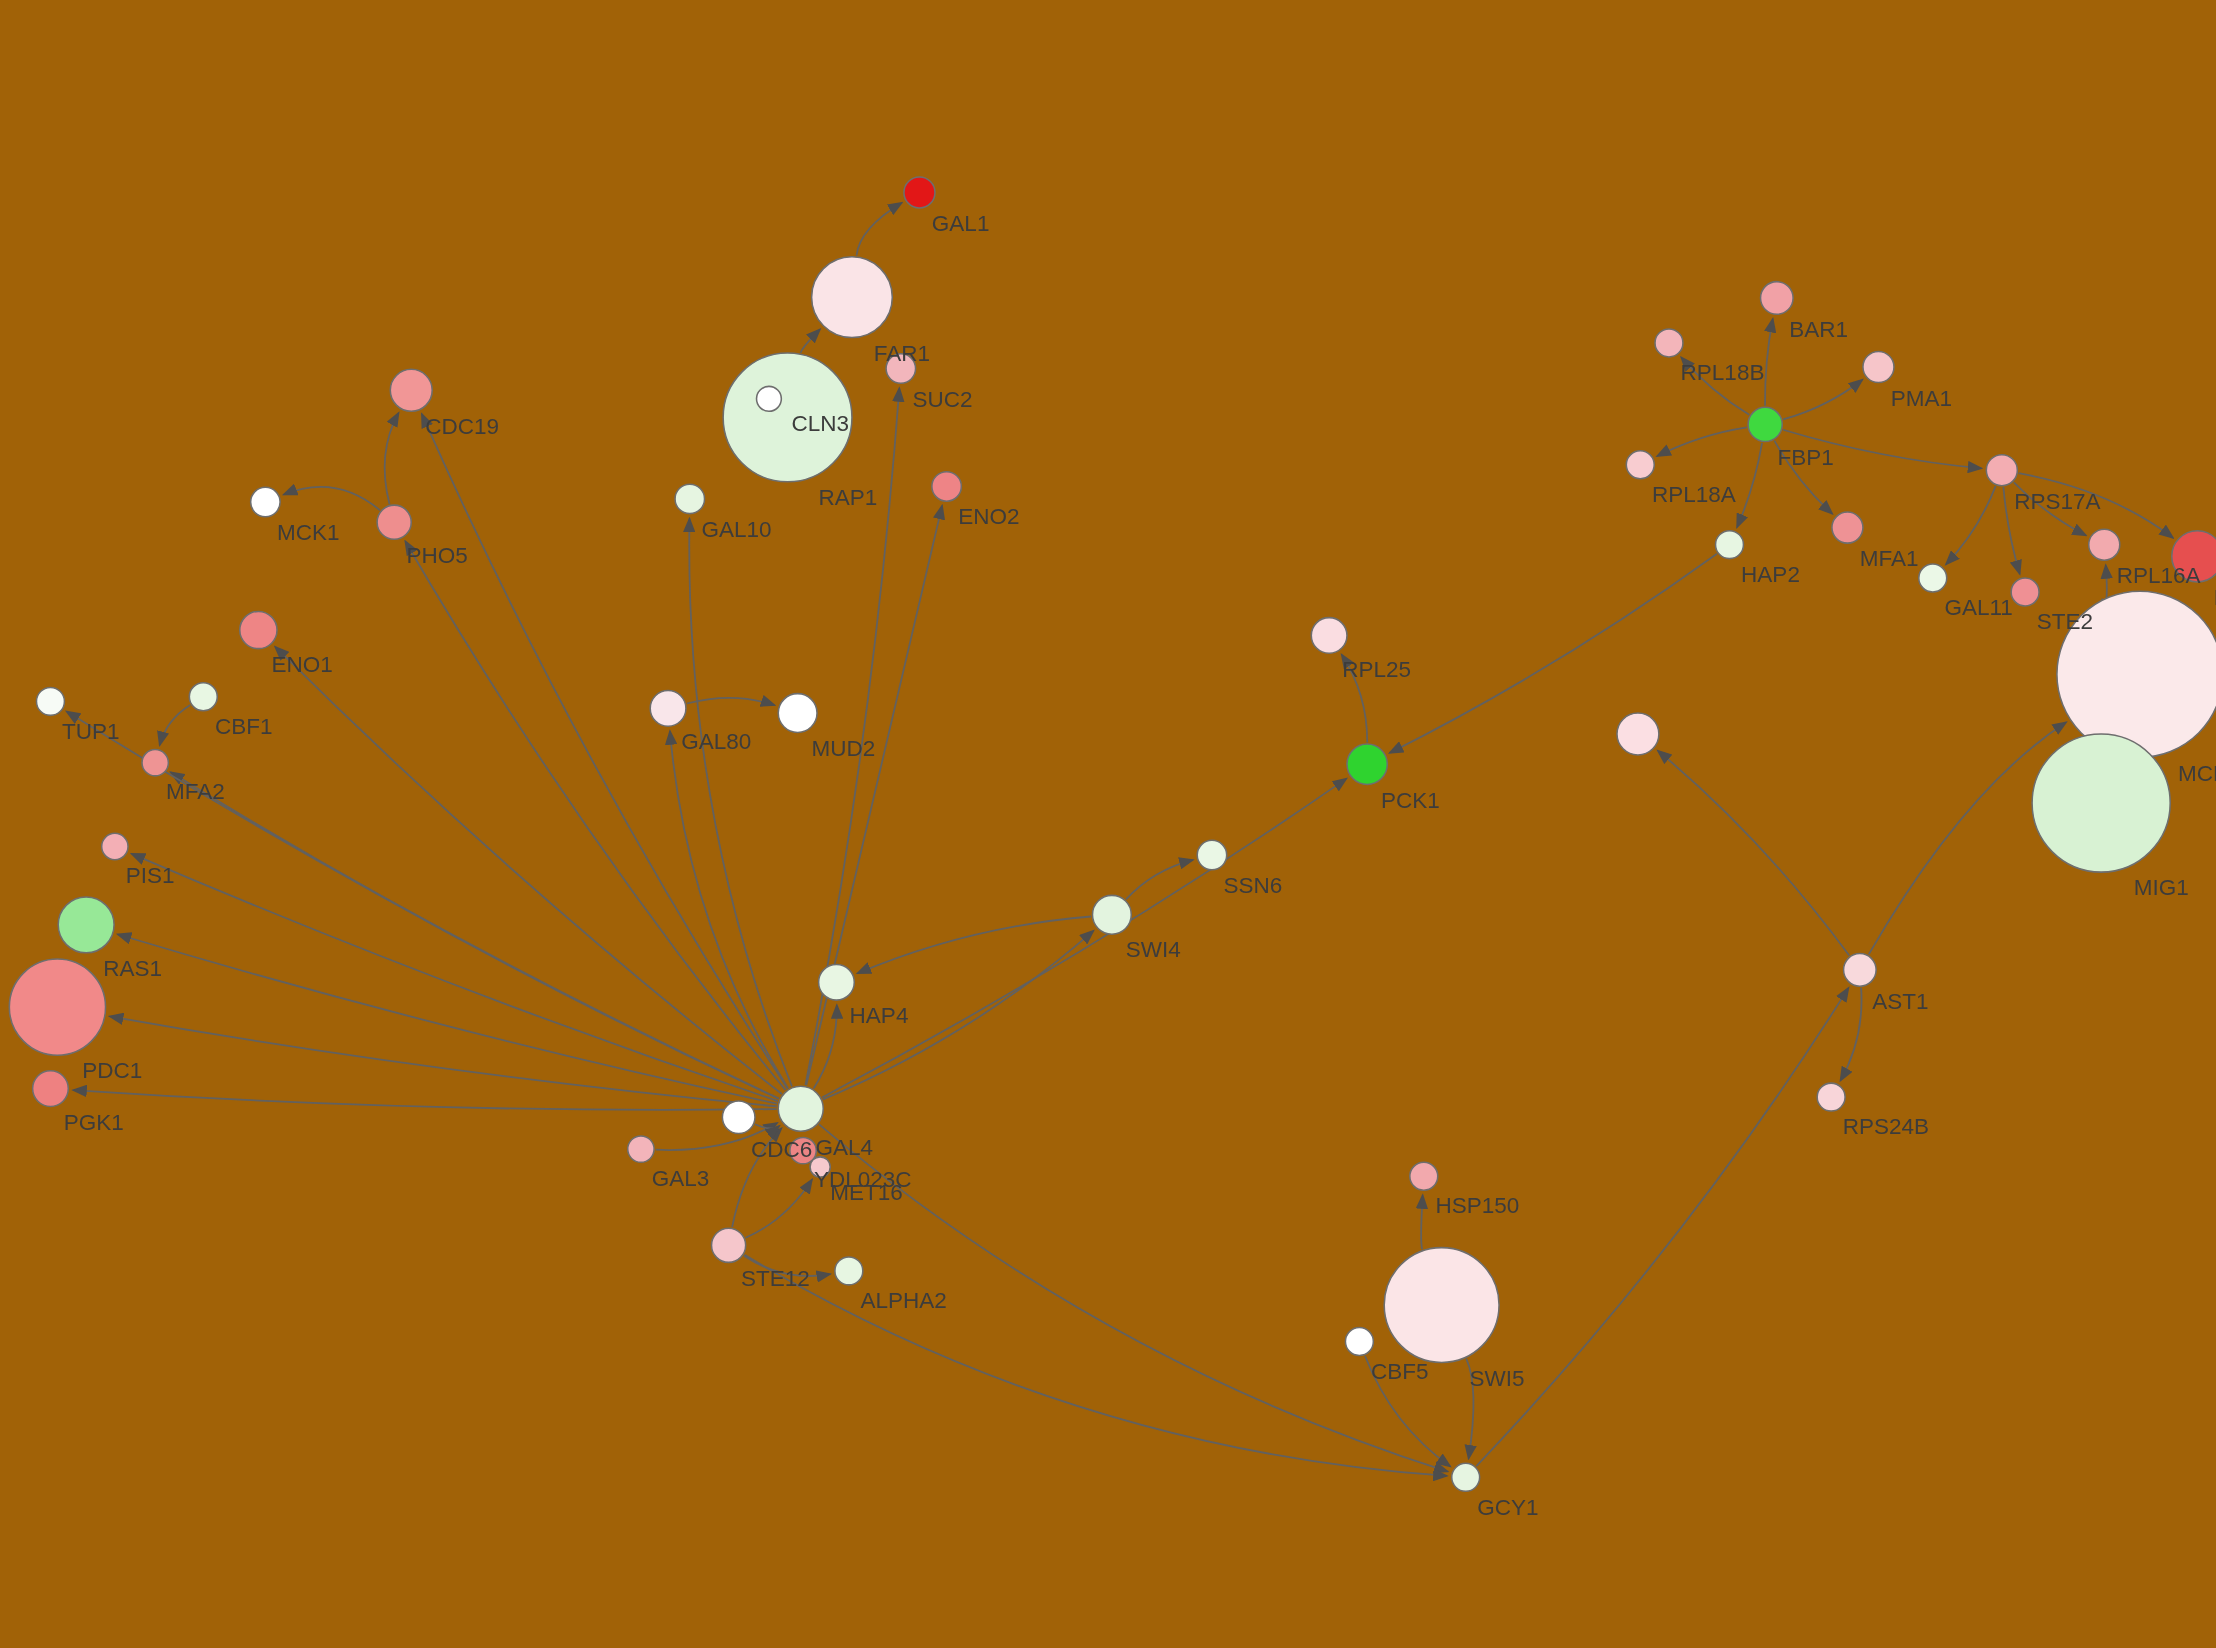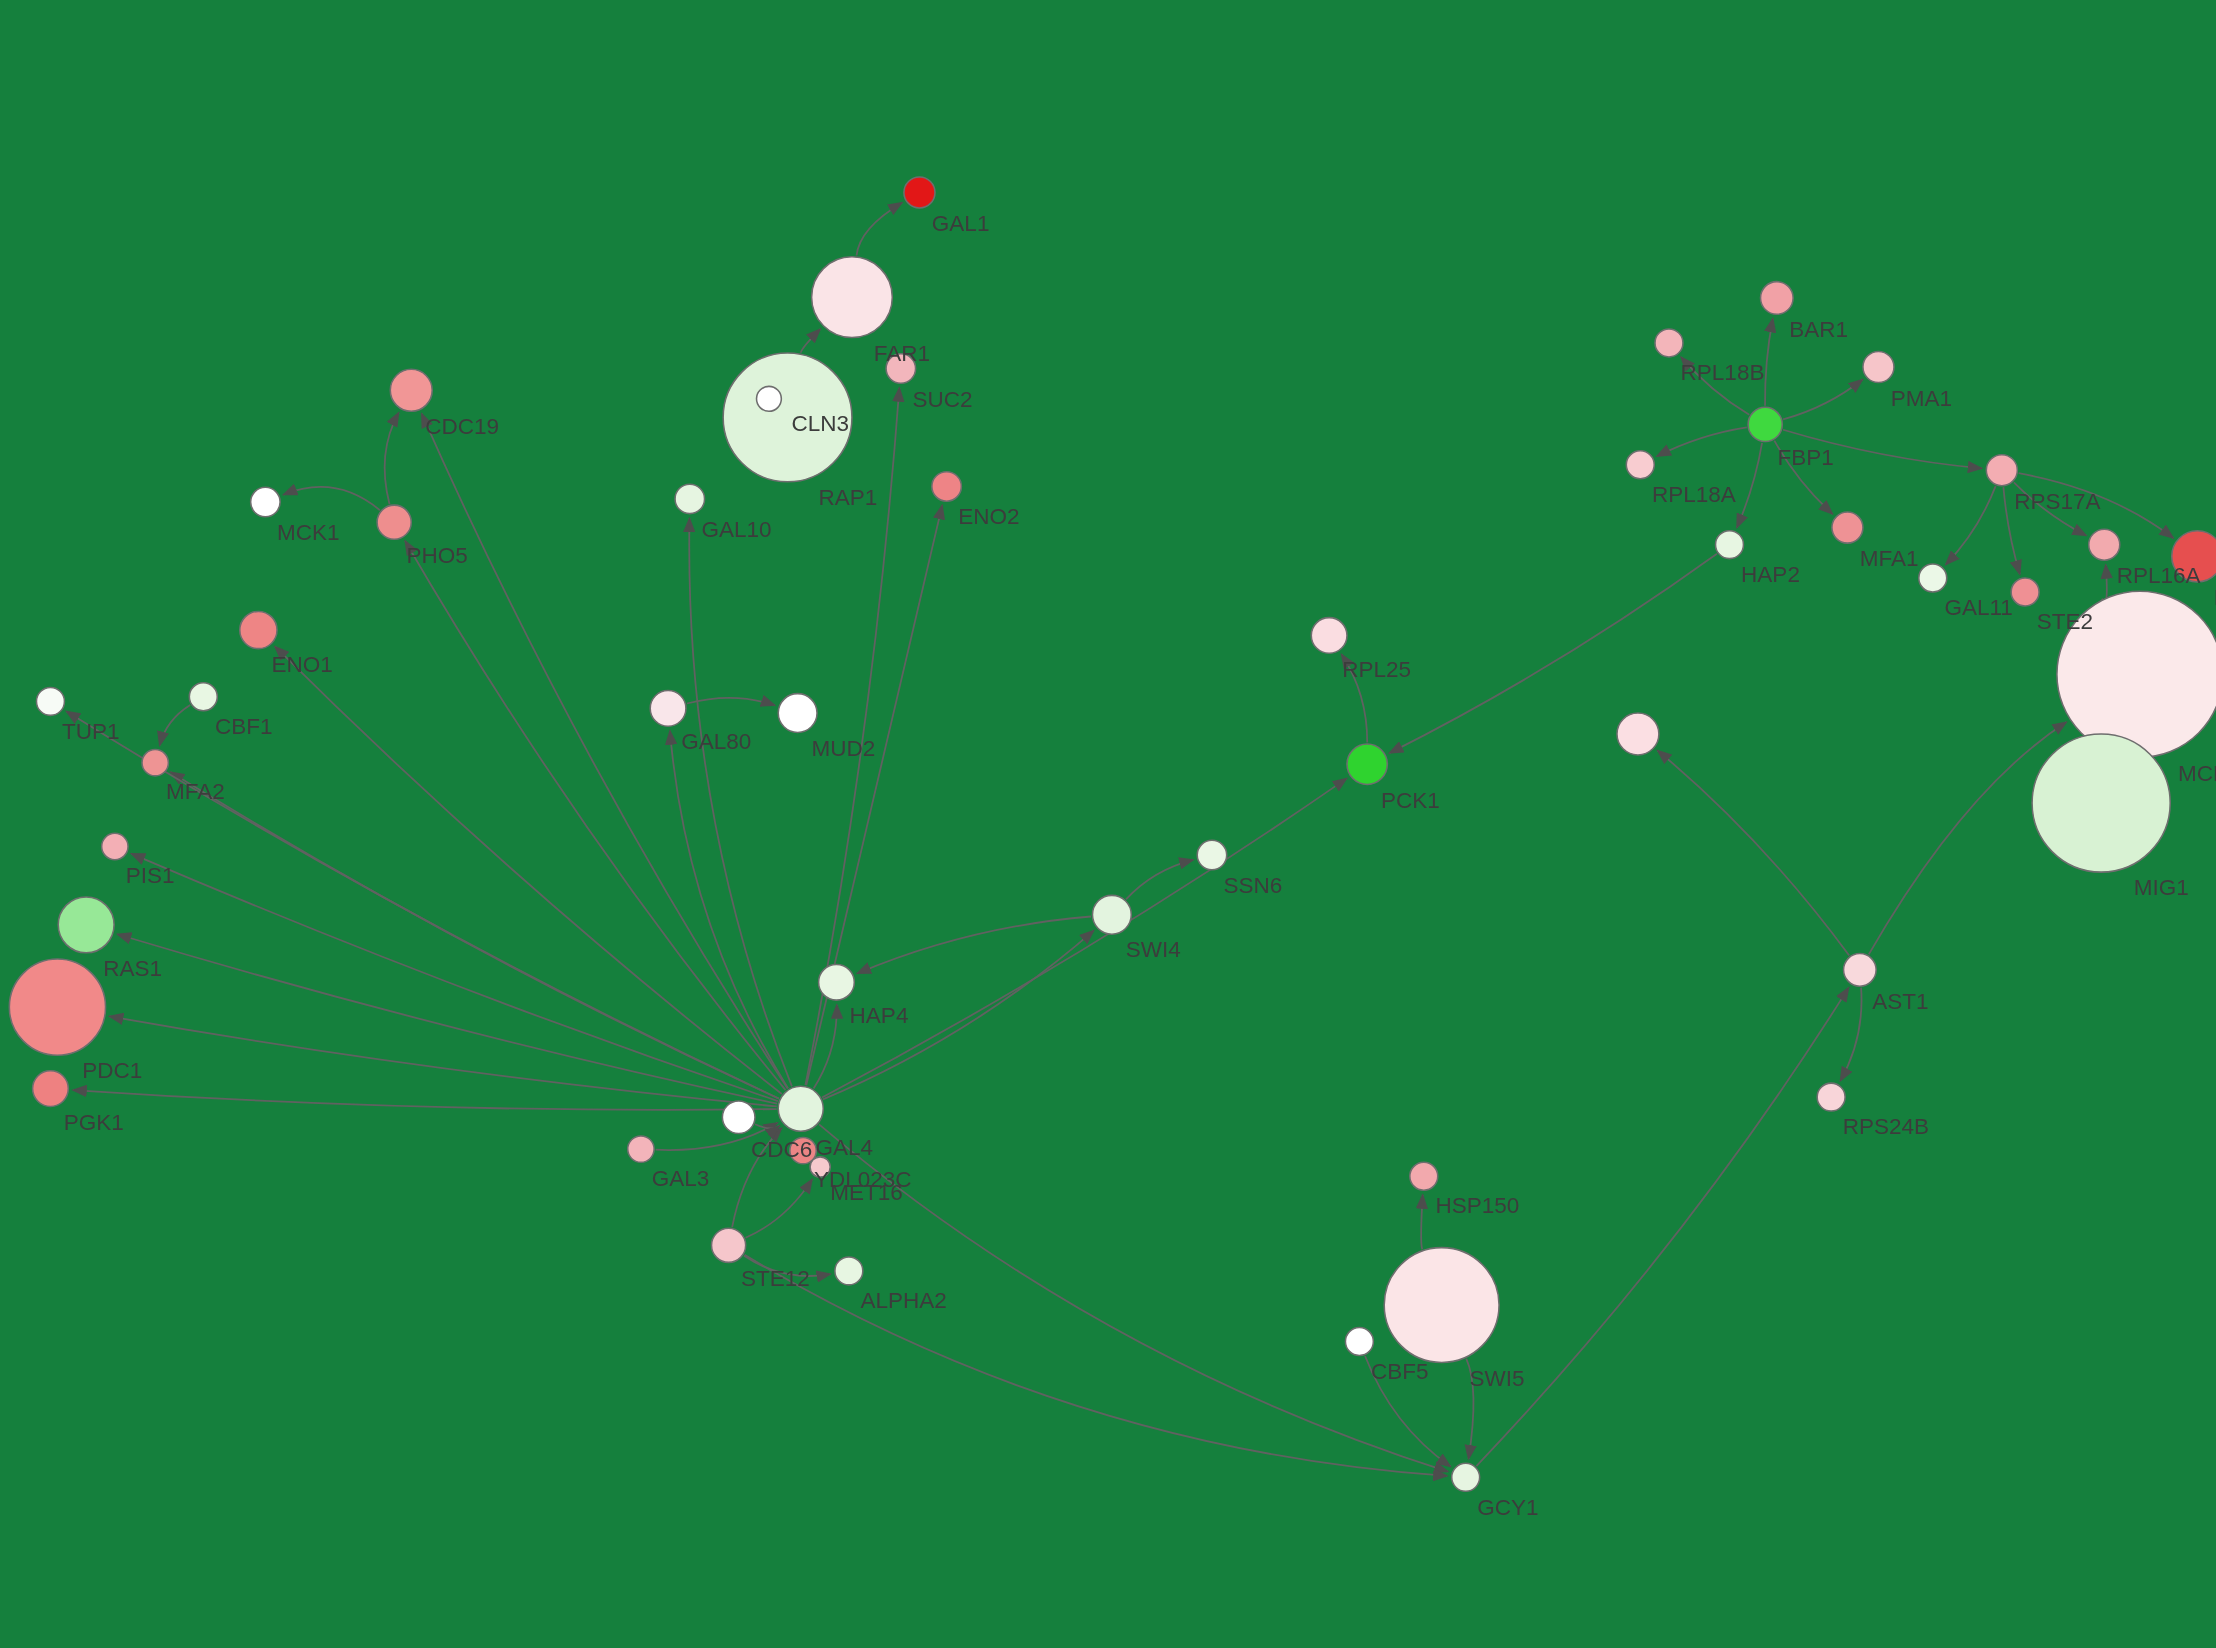--- a/index.html
+++ b/index.html
@@ -5,21 +5,21 @@
   html, body {
     margin: 0;
     padding: 0;
     background: #ffffff;
   }
   .canvas {
     position: relative;
     width: 2216px;
     height: 1648px;
     overflow: hidden;
-    background: #15803d;
+    background: #a16207;
   }
   svg { display: block; }
   .edge {
     fill: none;
     stroke: #616161;
     stroke-width: 2.3px;
   }
   .node {
     stroke: #6e6e6e;
     stroke-width: 2px;

